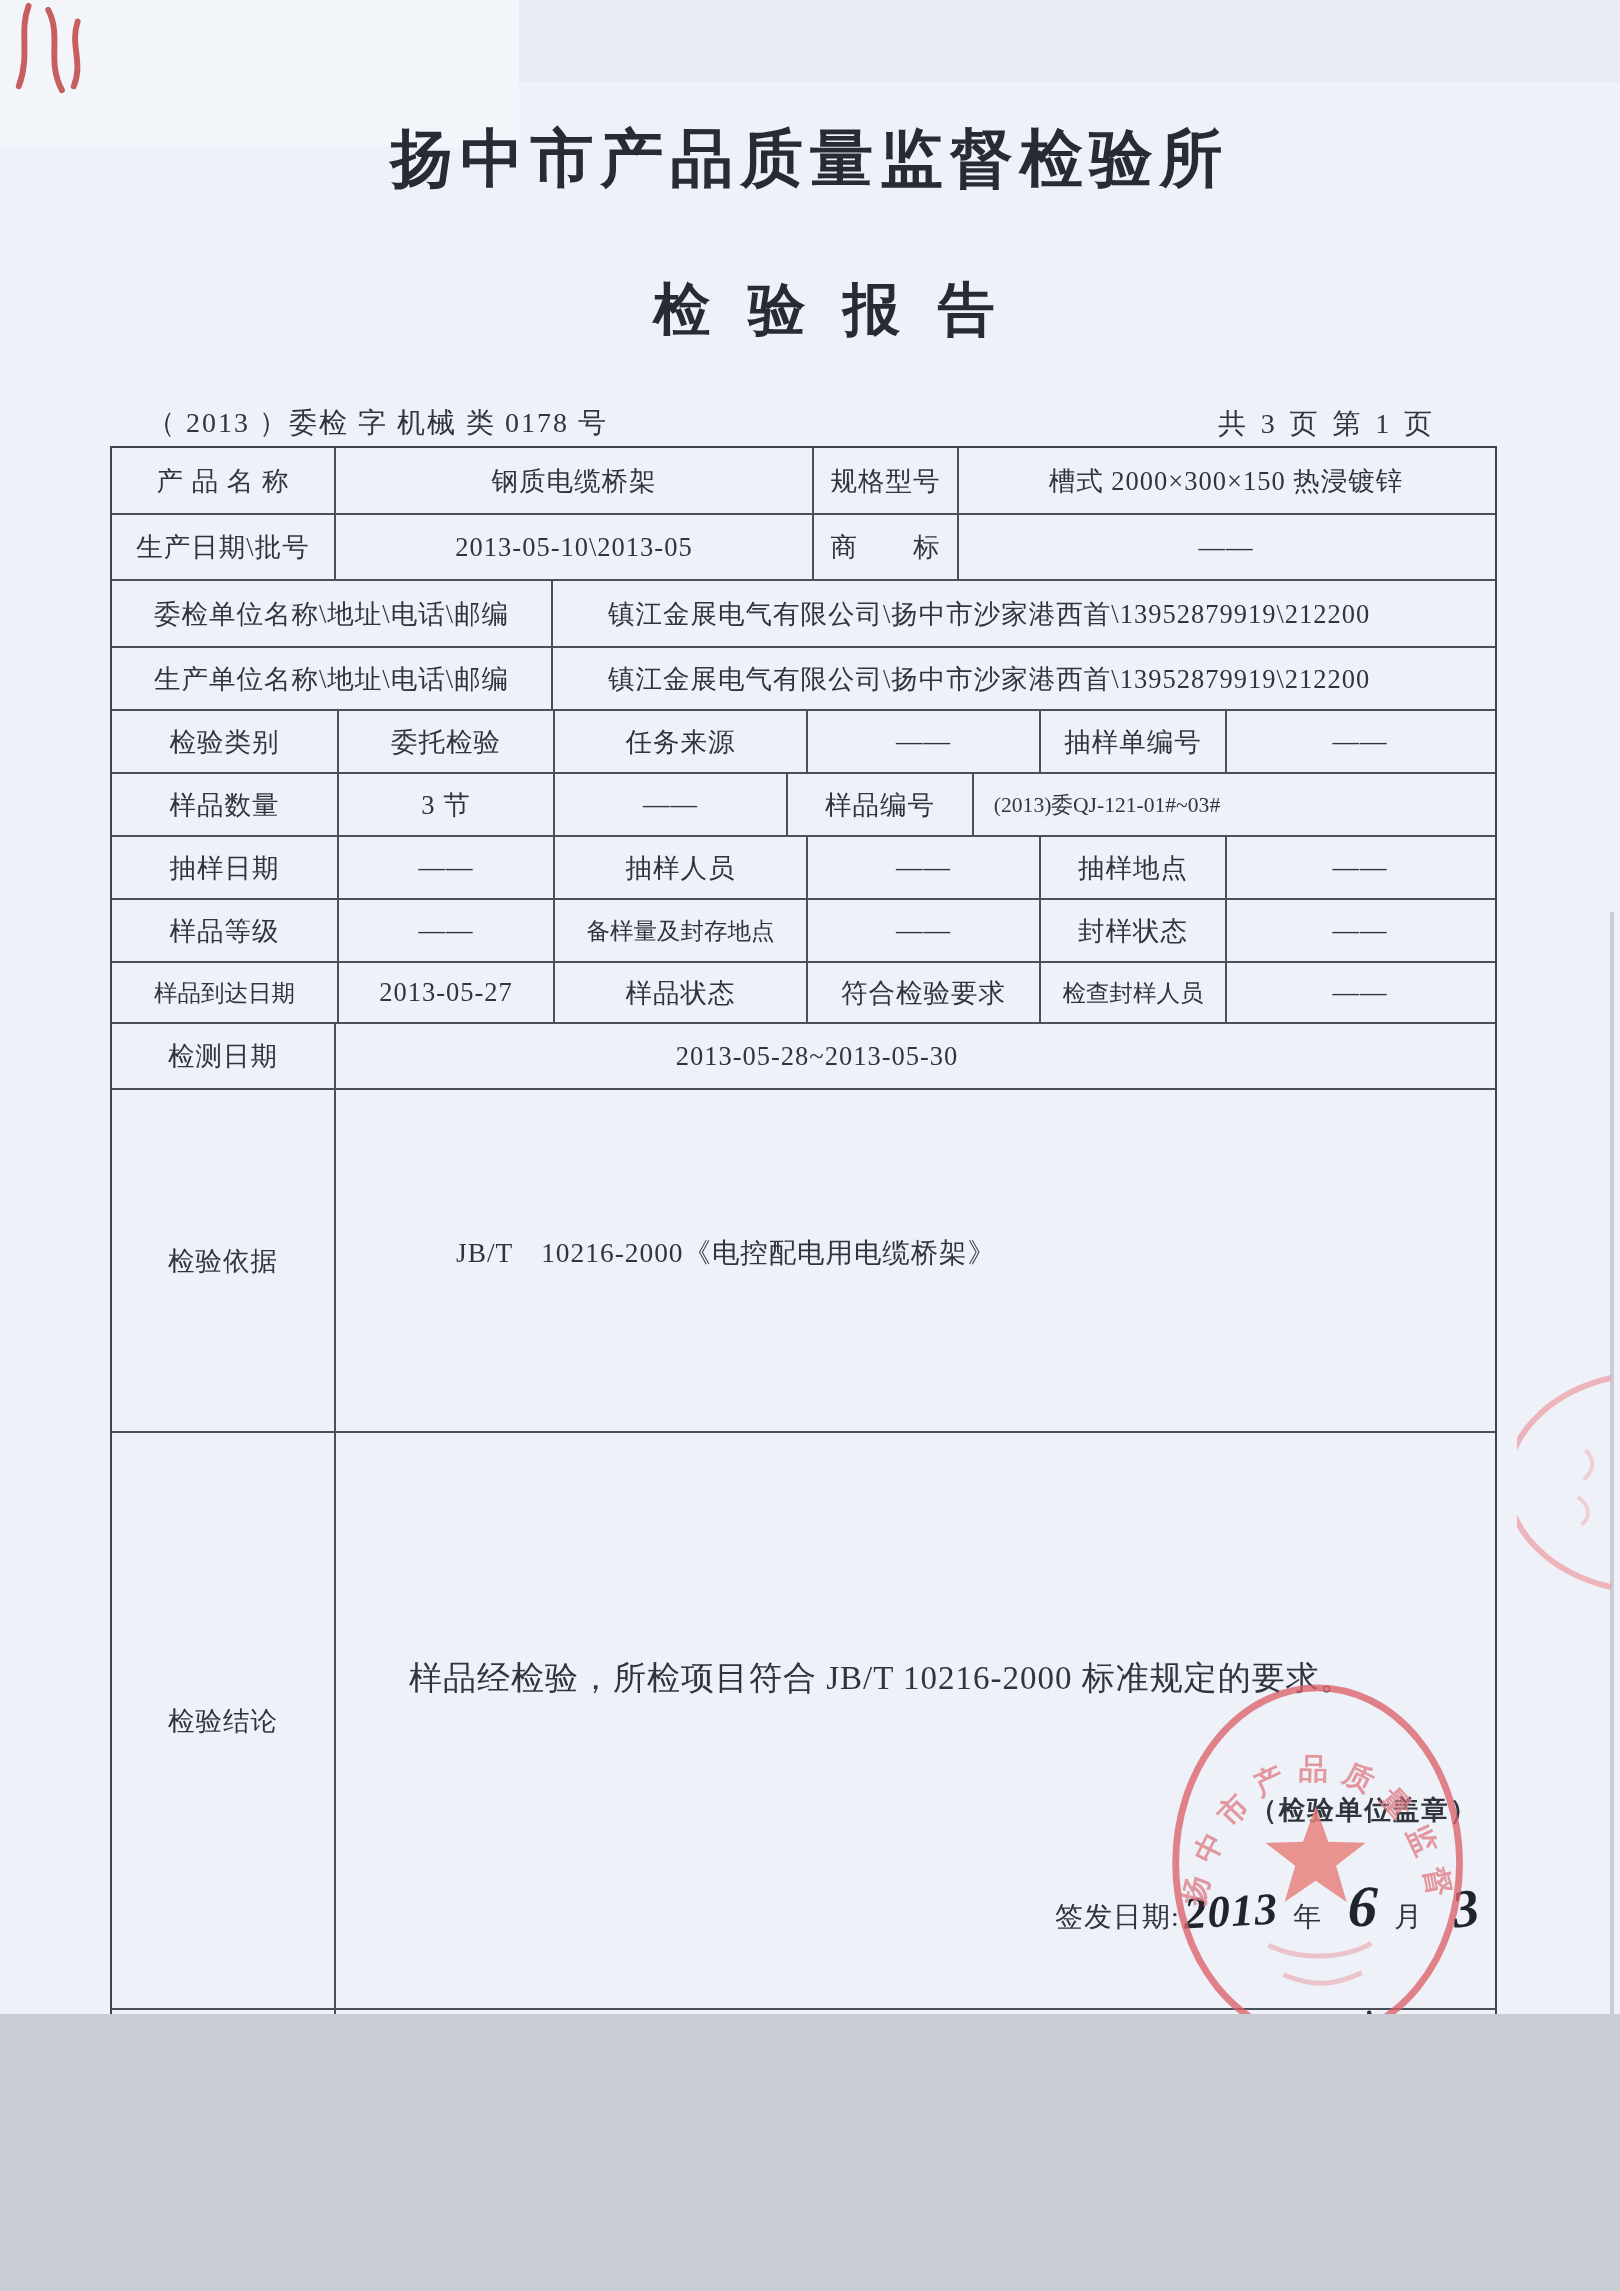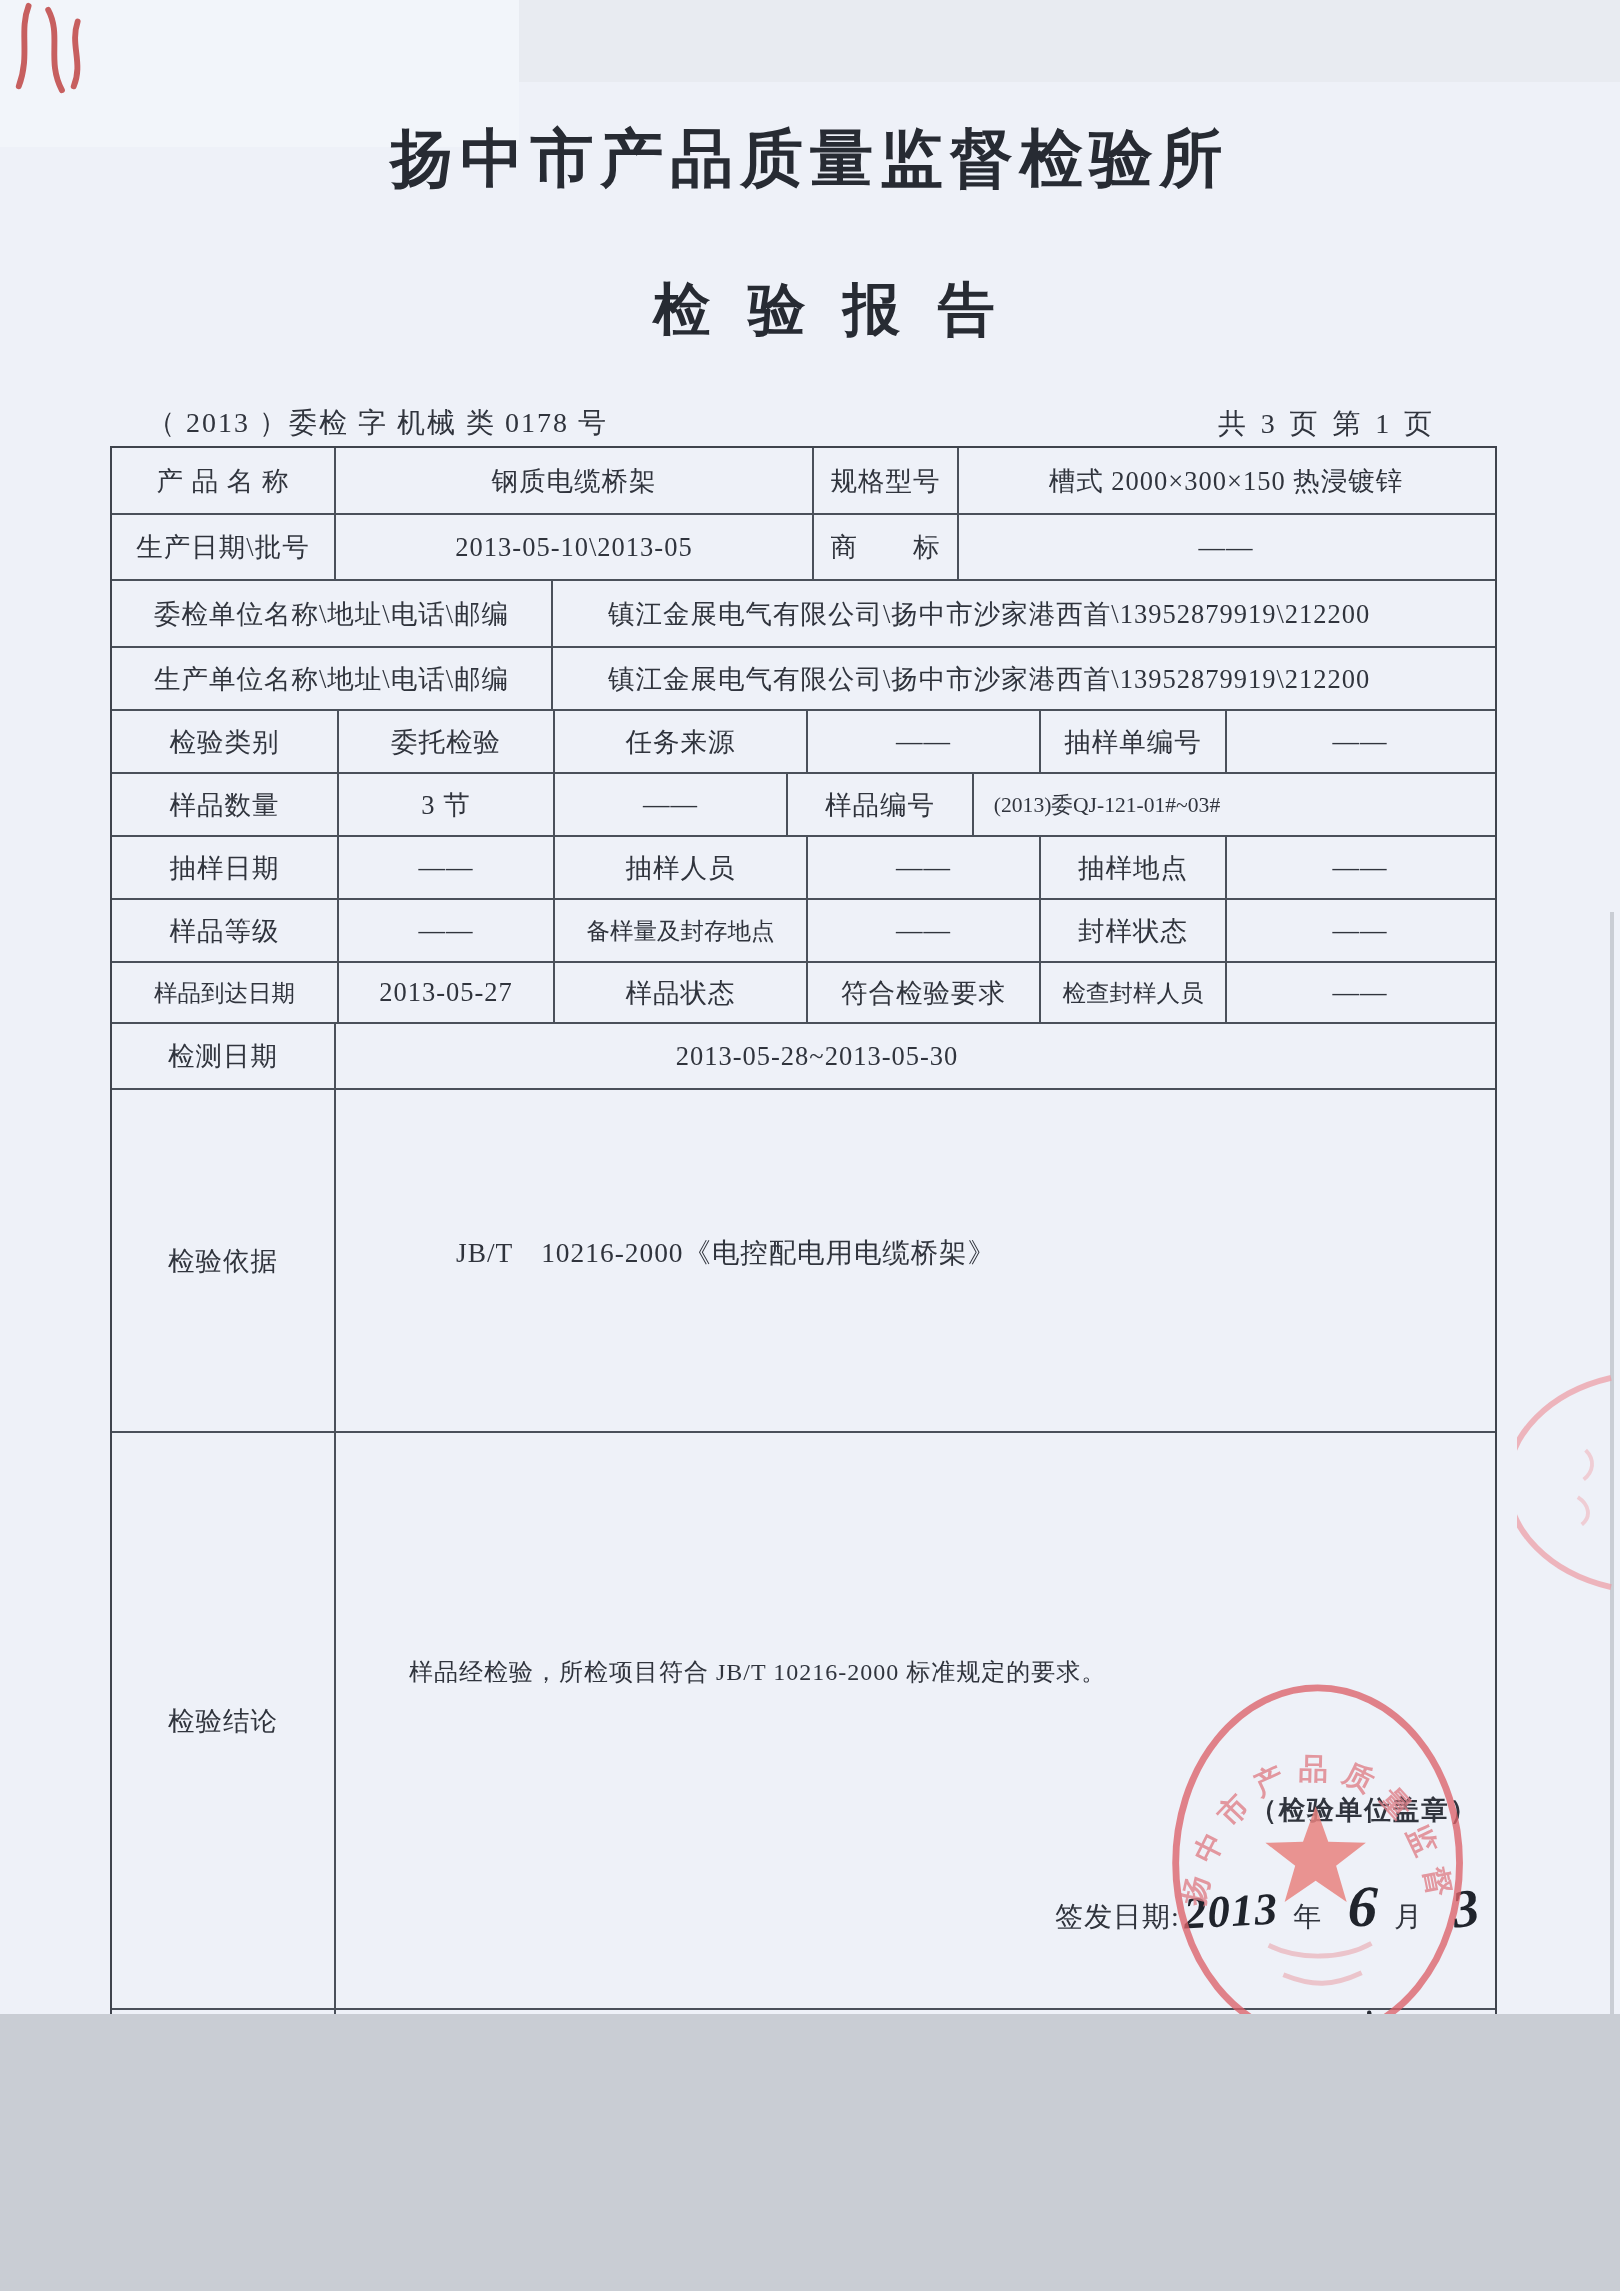--- a/index.html
+++ b/index.html
@@ -40,21 +40,21 @@
   .rh9{height:59px}.rh10{height:64px}.rh11{height:341px}.rh12{height:575px}.rh13{height:42px}
 
   .w-a1{flex:0 0 222px}.w-a2{flex:0 0 478px}.w-a3{flex:0 0 145px}.w-a4{flex:0 0 536px}
   .w-b1{flex:0 0 439px}.w-b2{flex:0 0 942px}
   .w-c1{flex:0 0 225px}.w-c2{flex:0 0 216px}.w-c3{flex:0 0 253px}
   .w-c4{flex:0 0 233px}.w-c5{flex:0 0 186px}.w-c6{flex:0 0 268px}
   .w-d1{flex:0 0 222px}.w-d2{flex:0 0 1160px}
 
   .testdate-val{padding-right:196px;}
   .basis-text{position:absolute;left:120px;top:145px;font-size:27.4px;letter-spacing:1px;}
-  .concl-text{position:absolute;left:73px;top:223px;font-size:24px;letter-spacing:1px;}
+  .concl-text{position:absolute;left:73px;top:223px;font-size:33px;letter-spacing:1px;}
   .stamp-note{position:absolute;right:15.7px;top:359px;font-size:26.5px;letter-spacing:2px;font-weight:bold;}
   .issue-line{position:absolute;left:676px;top:439px;display:flex;align-items:baseline;font-size:28px;margin-left:43px;}
   .hw{font-style:italic;font-weight:bold;color:#20242c;display:inline-block;}
   .hw-year{font-size:45px;margin-left:3.9px;transform:rotate(-3deg);}
   .hw-month{font-size:59px;margin-left:25.5px;transform:rotate(2deg);}
   .hw-day{font-size:53px;margin-left:29px;transform:rotate(-8deg);}
   .unit{margin-left:15.7px;}
   .unit-last{margin-left:33px;}
   .remark-cell{display:flex;align-items:center;}
   .remark-line{width:380px;height:2.9px;background:#3c424b;margin-left:245px;margin-top:2px;}

